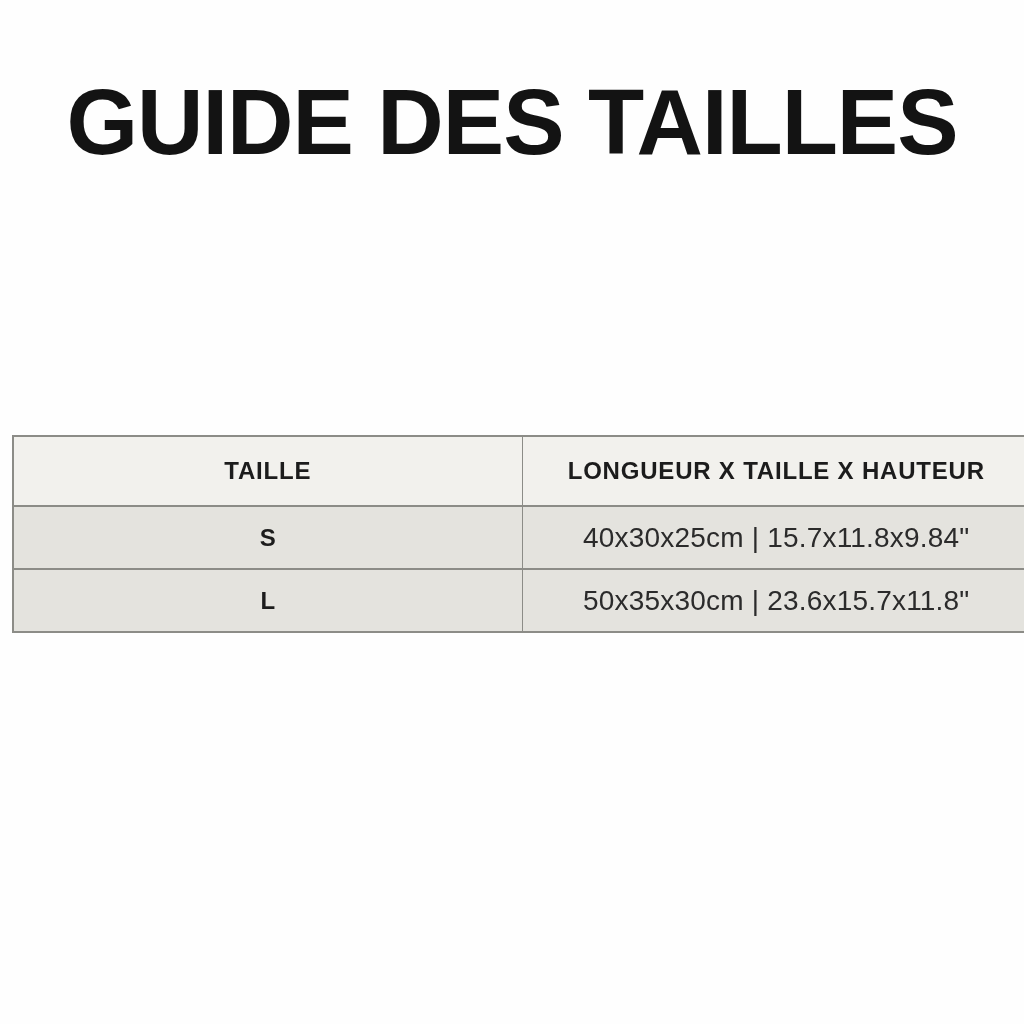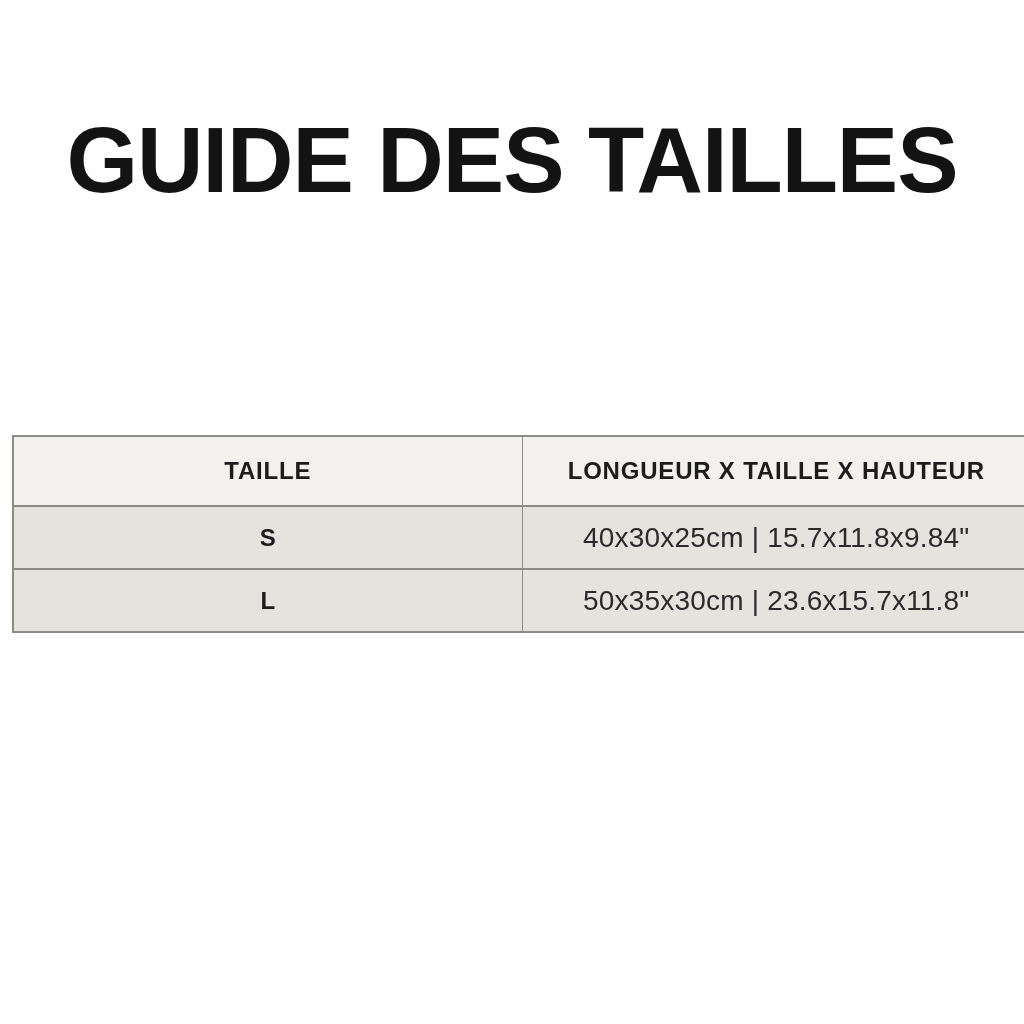--- a/index.html
+++ b/index.html
@@ -13,21 +13,21 @@
     font-family: "Liberation Sans", "DejaVu Sans", sans-serif;
     overflow: hidden;
   }
   .page {
     width: 1024px;
     height: 1024px;
     position: relative;
   }
   .title {
     margin: 0;
-    padding-top: 112px;
+    padding-top: 74px;
     text-align: center;
     font-size: 92px;
     font-weight: bold;
     letter-spacing: -1px;
     line-height: 1.05;
     color: var(--title-text, #131313);
     white-space: nowrap;
   }
   .size-table {
     position: absolute;

